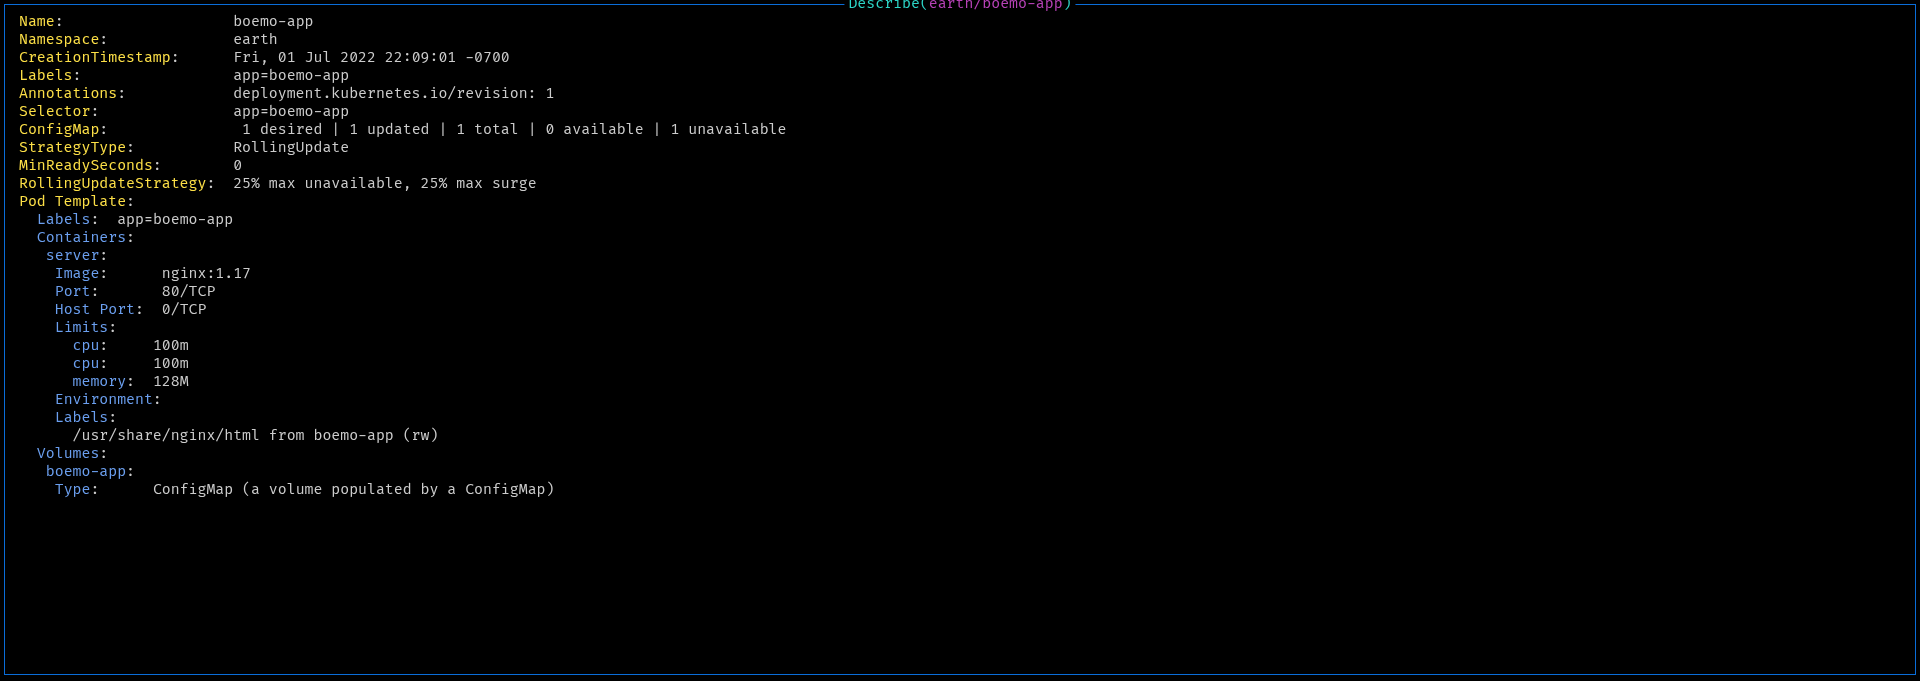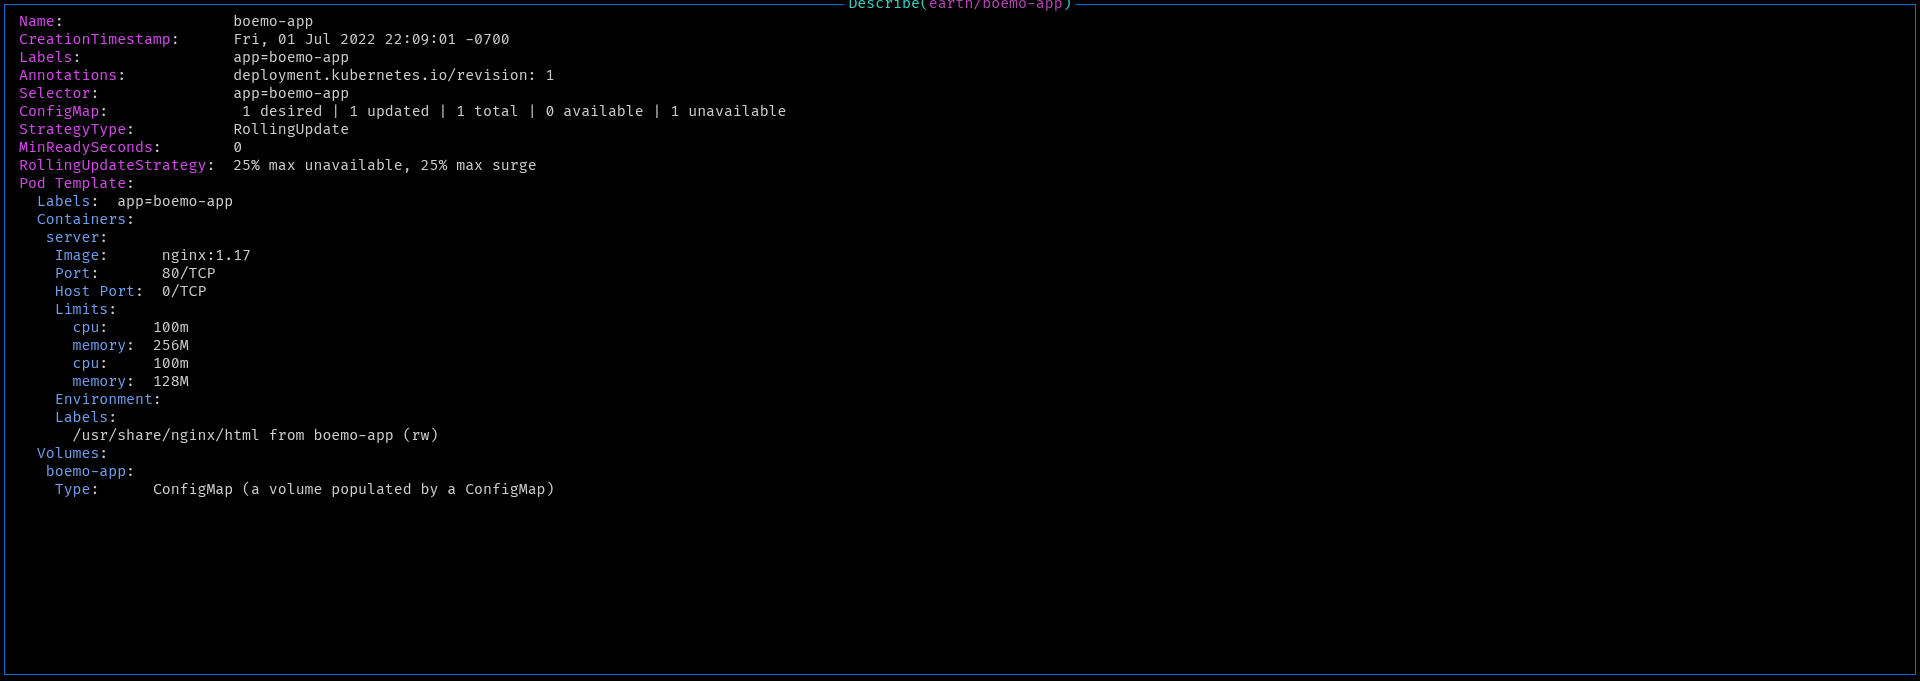--- a/index.html
+++ b/index.html
@@ -24,59 +24,59 @@
     position: absolute;
     top: -10px;
     left: 50%;
     transform: translateX(-50%);
     background: #000;
     padding: 0 4px;
     white-space: nowrap;
   }
   .cyan   { color: #2cd4c6; }
   .mag    { color: #b742b7; }
-  .key    { color: #d946ef; }
+  .key    { color: #fde047; }
   .val    { color: #cccccc; }
   .sec    { color: #6b9fef; }
   .content {
     padding-left: 14px;
   }
   .line {
     white-space: pre;
   }
 </style>
 </head>
 <body>
 
 <div class="panel">
   <div class="panel-title">
     <span class="cyan"> </span><span class="cyan">Describe</span><span class="cyan">(</span><span class="mag">earth/boemo-app</span><span class="cyan">)</span><span class="cyan"> </span>
   </div>
 
   <div class="content">
     <div class="line"><span class="key">Name</span><span class="val">:                   </span><span class="val">boemo-app</span></div>
+    <div class="line"><span class="key">Namespace</span><span class="val">:              </span><span class="val">earth</span></div>
     <div class="line"><span class="key">CreationTimestamp</span><span class="val">:      </span><span class="val">Fri, 01 Jul 2022 22:09:01 -0700</span></div>
     <div class="line"><span class="key">Labels</span><span class="val">:                 </span><span class="val">app=boemo-app</span></div>
     <div class="line"><span class="key">Annotations</span><span class="val">:            </span><span class="val">deployment.kubernetes.io/revision: 1</span></div>
     <div class="line"><span class="key">Selector</span><span class="val">:               </span><span class="val">app=boemo-app</span></div>
     <div class="line"><span class="key">ConfigMap</span><span class="val">:               </span><span class="val">1 desired | 1 updated | 1 total | 0 available | 1 unavailable</span></div>
     <div class="line"><span class="key">StrategyType</span><span class="val">:           </span><span class="val">RollingUpdate</span></div>
     <div class="line"><span class="key">MinReadySeconds</span><span class="val">:        </span><span class="val">0</span></div>
     <div class="line"><span class="key">RollingUpdateStrategy</span><span class="val">:  </span><span class="val">25% max unavailable, 25% max surge</span></div>
 
     <div class="line"><span class="key">Pod Template</span><span class="val">:</span></div>
     <div class="line"><span class="val">  </span><span class="sec">Labels</span><span class="val">:  </span><span class="val">app=boemo-app</span></div>
     <div class="line"><span class="val">  </span><span class="sec">Containers</span><span class="val">:</span></div>
     <div class="line"><span class="val">   </span><span class="sec">server</span><span class="val">:</span></div>
     <div class="line"><span class="val">    </span><span class="sec">Image</span><span class="val">:      </span><span class="val">nginx:1.17</span></div>
     <div class="line"><span class="val">    </span><span class="sec">Port</span><span class="val">:       </span><span class="val">80/TCP</span></div>
     <div class="line"><span class="val">    </span><span class="sec">Host Port</span><span class="val">:  </span><span class="val">0/TCP</span></div>
     <div class="line"><span class="val">    </span><span class="sec">Limits</span><span class="val">:</span></div>
     <div class="line"><span class="val">      </span><span class="sec">cpu</span><span class="val">:     </span><span class="val">100m</span></div>
-    <div class="line"><span class="val">      </span><span class="sec">memory</span><span class="val">:  </span><span class="val">256M</span></div>
     <div class="line"><span class="val">      </span><span class="sec">cpu</span><span class="val">:     </span><span class="val">100m</span></div>
     <div class="line"><span class="val">      </span><span class="sec">memory</span><span class="val">:  </span><span class="val">128M</span></div>
     <div class="line"><span class="val">    </span><span class="sec">Environment</span><span class="val">:</span></div>
     <div class="line"><span class="val">    </span><span class="sec">Labels</span><span class="val">:</span></div>
     <div class="line"><span class="val">      </span><span class="val">/usr/share/nginx/html from boemo-app (rw)</span></div>
     <div class="line"><span class="val">  </span><span class="sec">Volumes</span><span class="val">:</span></div>
     <div class="line"><span class="val">   </span><span class="sec">boemo-app</span><span class="val">:</span></div>
     <div class="line"><span class="val">    </span><span class="sec">Type</span><span class="val">:      </span><span class="val">ConfigMap (a volume populated by a ConfigMap)</span></div>
   </div>
 </div>

